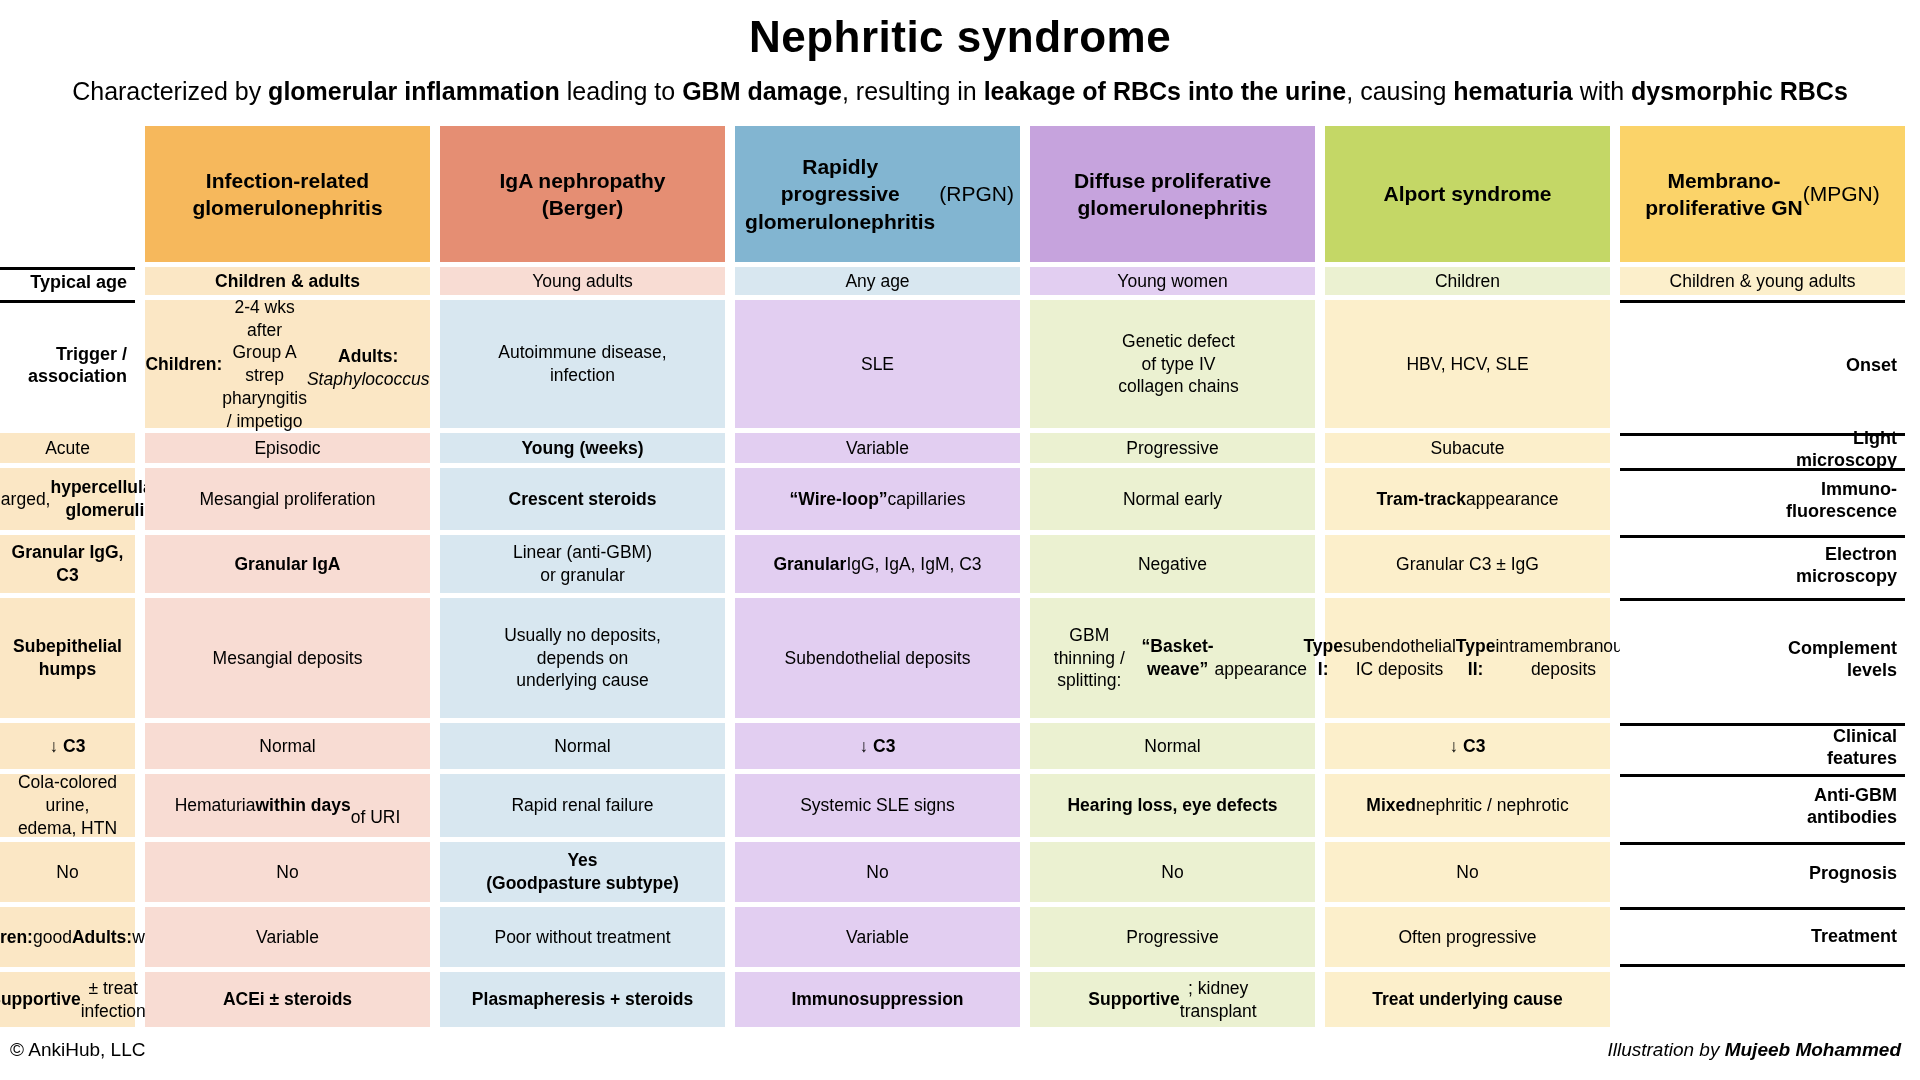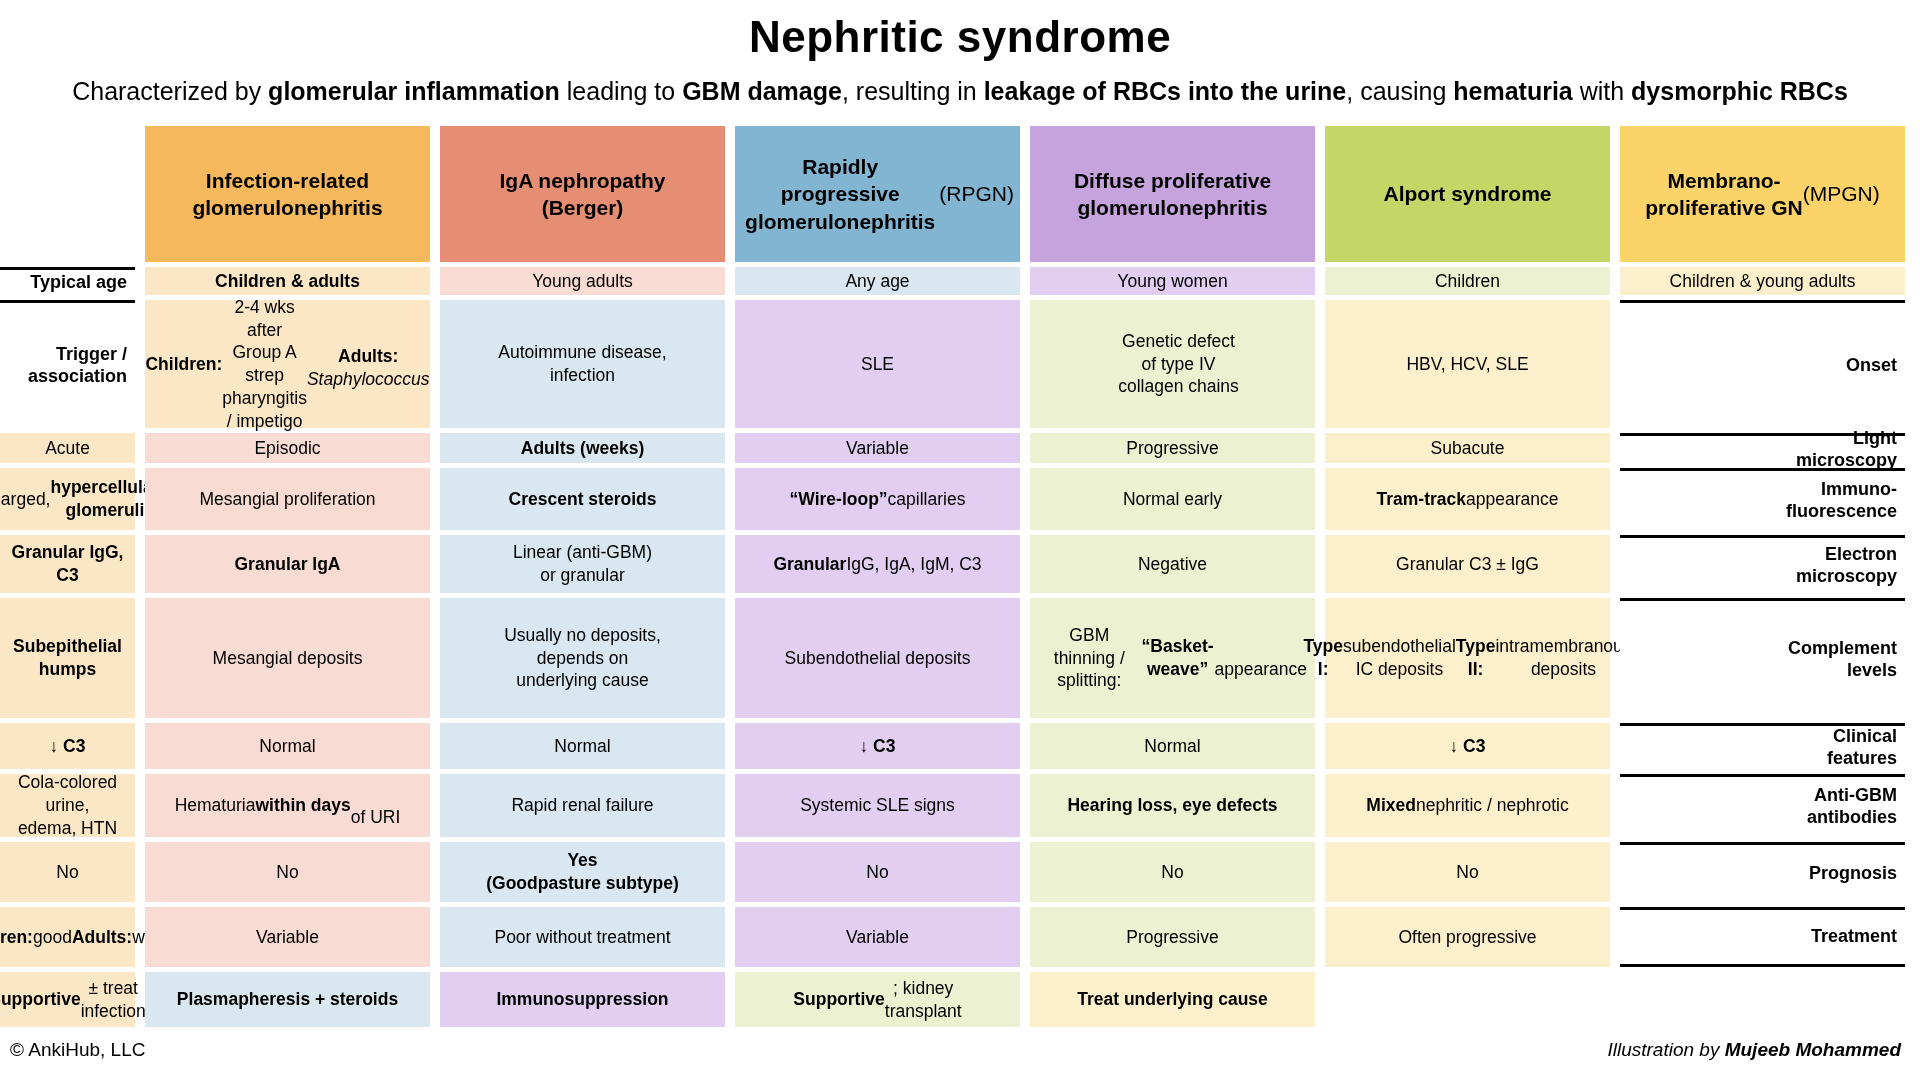--- a/index.html
+++ b/index.html
@@ -70,21 +70,21 @@
       <div class="rlabel">Trigger /<br>association</div>
       <div class="cell" style="background: rgb(251, 231, 197);"><b>Children:</b> 2-4 wks<br>after Group A strep<br>pharyngitis / impetigo<span class="blk"><b>Adults:</b> <i>Staphylococcus</i></span></div>
       <div class="cell" style="background: rgb(216, 231, 240);">Autoimmune disease,<br>infection</div>
       <div class="cell" style="background: rgb(226, 206, 241);">SLE</div>
       <div class="cell" style="background: rgb(235, 241, 209); padding-left: 20px;">Genetic defect<br>of type IV<br>collagen chains</div>
       <div class="cell" style="background: rgb(252, 239, 203);">HBV, HCV, SLE</div>
       <div class="rlabel">Onset</div>
       <div class="cell" style="background: rgb(251, 231, 197);">Acute</div>
       <div class="cell" style="background: rgb(248, 220, 211);">Episodic</div>
       <div class="cell" style="background: rgb(216, 231, 240);">
-        <b>Adults (weeks)</b>
+        <b>Young (weeks)</b>
       </div>
       <div class="cell" style="background: rgb(226, 206, 241);">Variable</div>
       <div class="cell" style="background: rgb(235, 241, 209);">Progressive</div>
       <div class="cell" style="background: rgb(252, 239, 203);">Subacute</div>
       <div class="rlabel">Light<br>microscopy</div>
       <div class="cell" style="background: rgb(251, 231, 197);">Enlarged, <b>hypercellular<br>glomeruli</b></div>
       <div class="cell" style="background: rgb(248, 220, 211);">Mesangial proliferation</div>
       <div class="cell" style="background: rgb(216, 231, 240);">
         <b>Crescent steroids</b>
       </div>
@@ -144,20 +144,23 @@
       <div class="cell" style="background: rgb(252, 239, 203);">No</div>
       <div class="rlabel">Prognosis</div>
       <div class="cell" style="background: rgb(251, 231, 197);"><b>Children:</b> good<br><b>Adults:</b> worse</div>
       <div class="cell" style="background: rgb(248, 220, 211);">Variable</div>
       <div class="cell" style="background: rgb(216, 231, 240);">Poor without treatment</div>
       <div class="cell" style="background: rgb(226, 206, 241);">Variable</div>
       <div class="cell" style="background: rgb(235, 241, 209);">Progressive</div>
       <div class="cell" style="background: rgb(252, 239, 203);">Often progressive</div>
       <div class="rlabel last">Treatment</div>
       <div class="cell" style="background: rgb(251, 231, 197);"><b>Supportive</b> ± treat infection</div>
+      <div class="cell" style="background: rgb(248, 220, 211);">
+        <b>ACEi ± steroids</b>
+      </div>
       <div class="cell" style="background: rgb(216, 231, 240);">
         <b>Plasmapheresis + steroids</b>
       </div>
       <div class="cell" style="background: rgb(226, 206, 241);">
         <b>Immunosuppression</b>
       </div>
       <div class="cell" style="background: rgb(235, 241, 209);"><b>Supportive</b>; kidney<br>transplant</div>
       <div class="cell" style="background: rgb(252, 239, 203);">
         <b>Treat underlying cause</b>
       </div>

